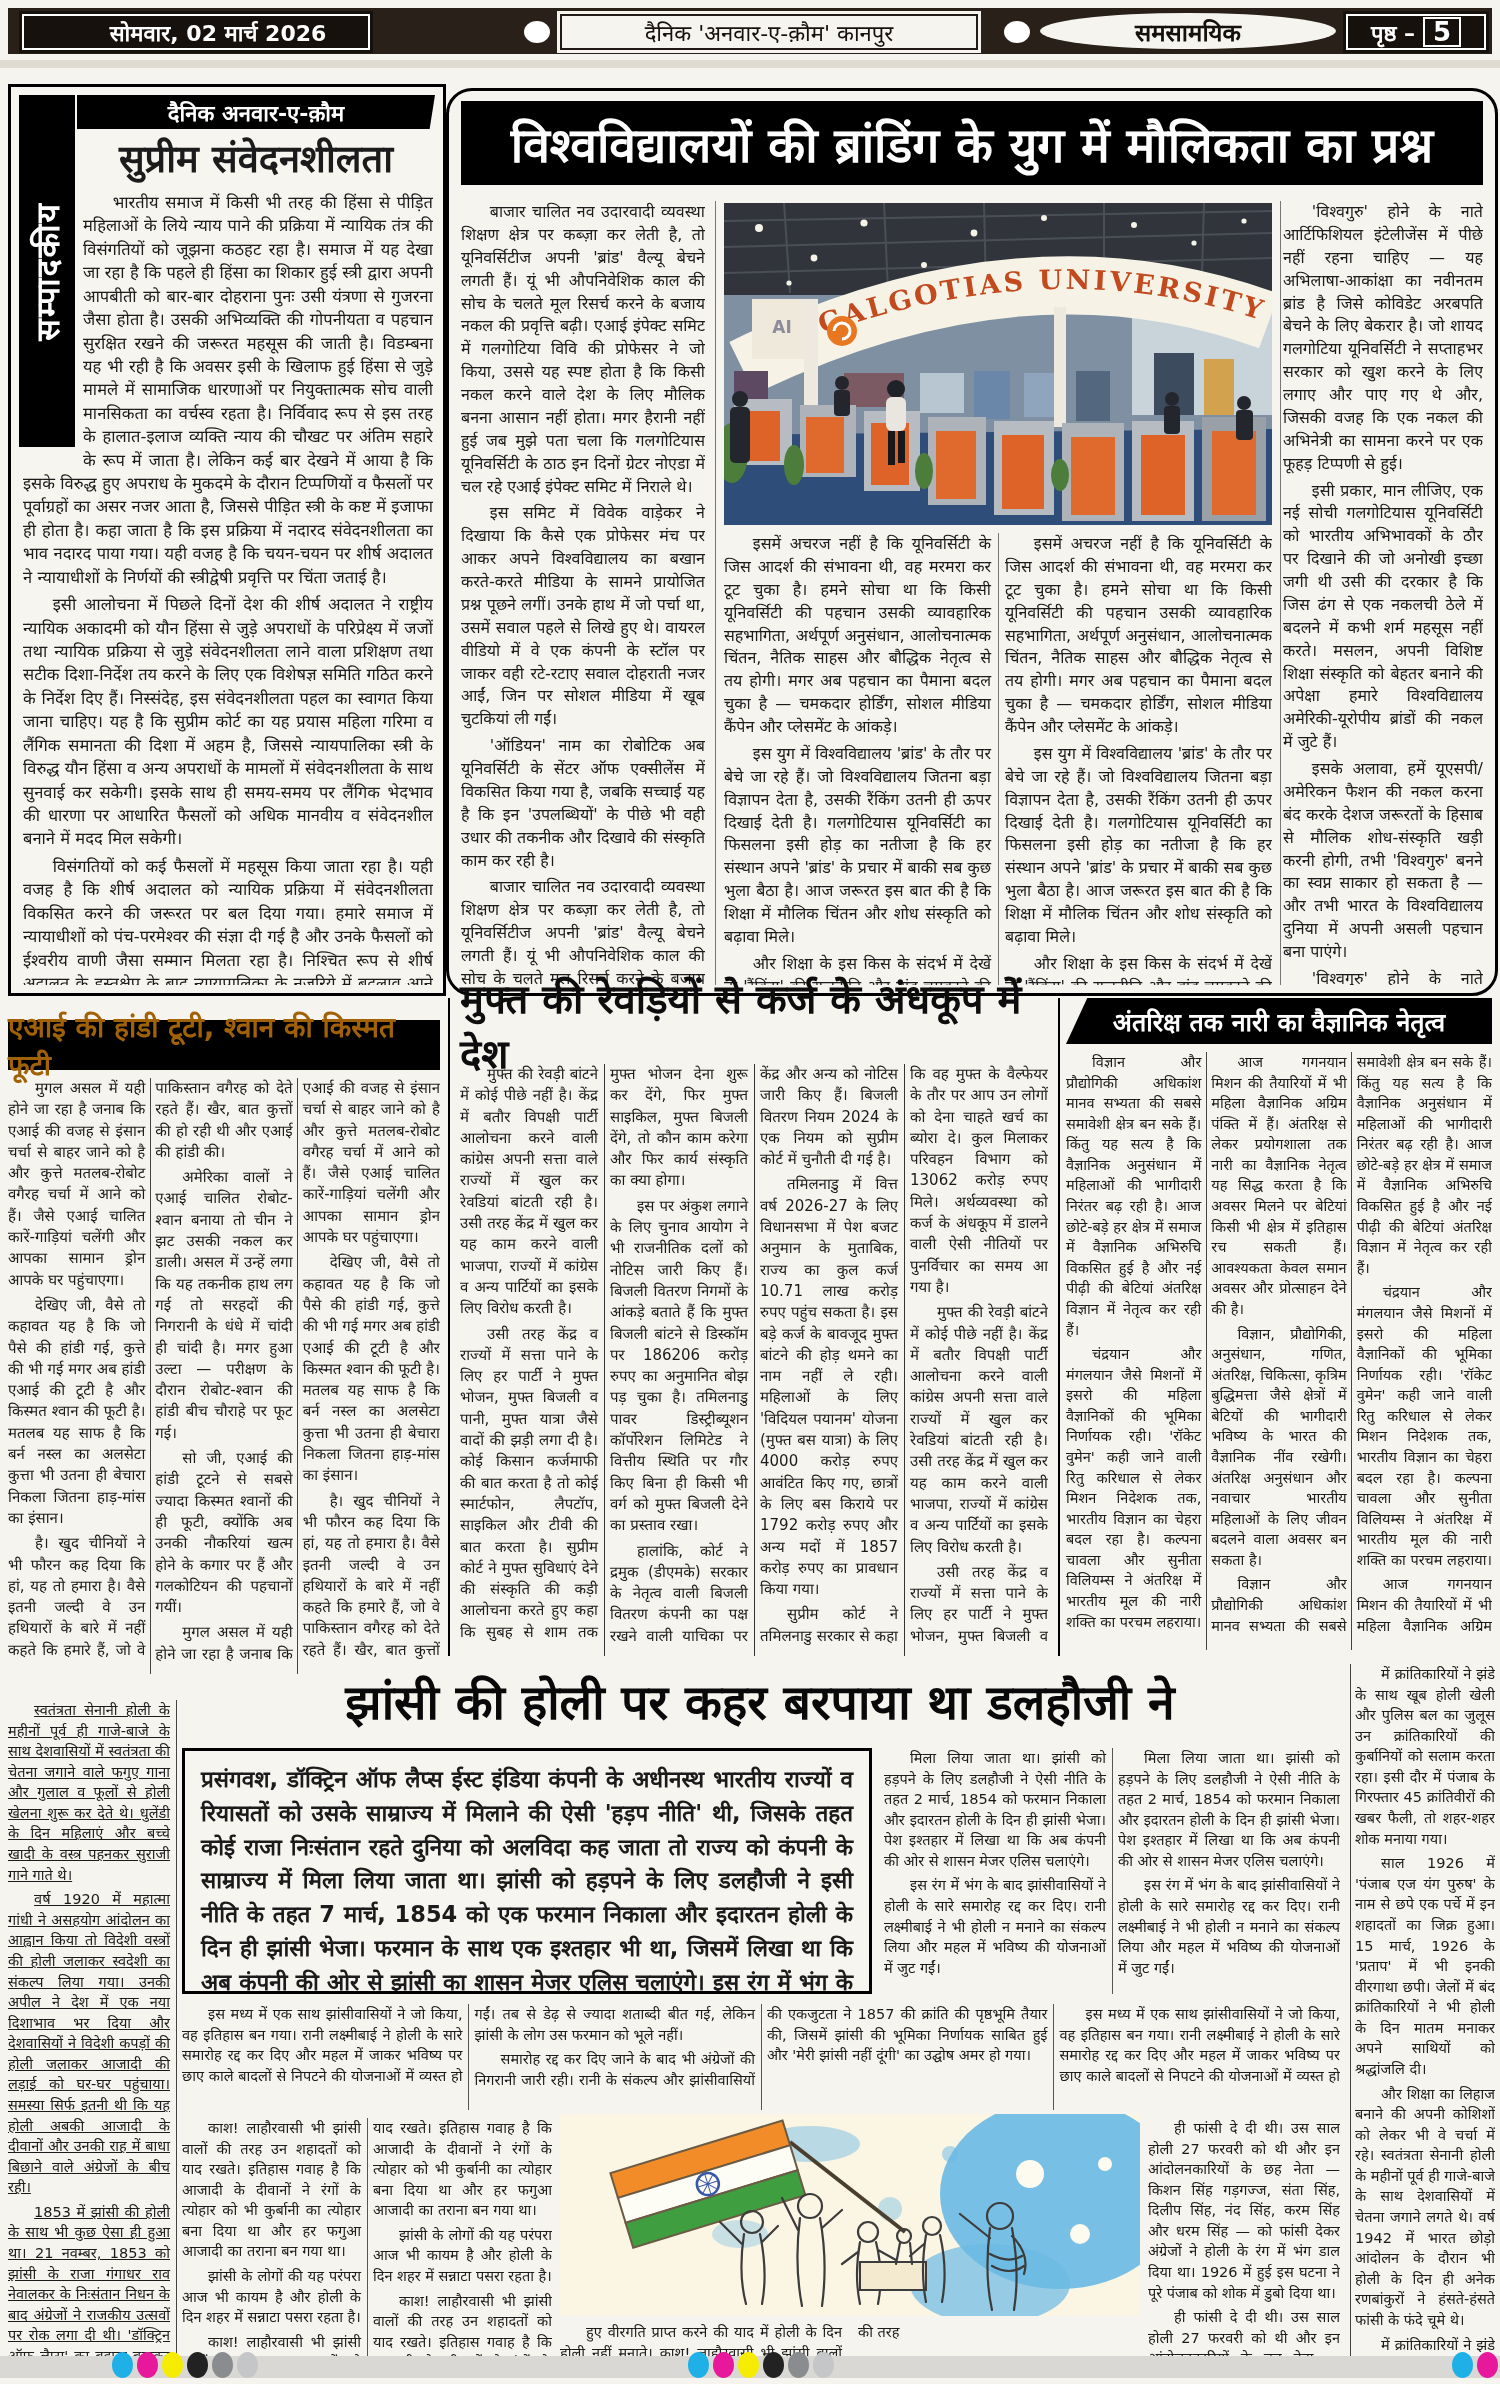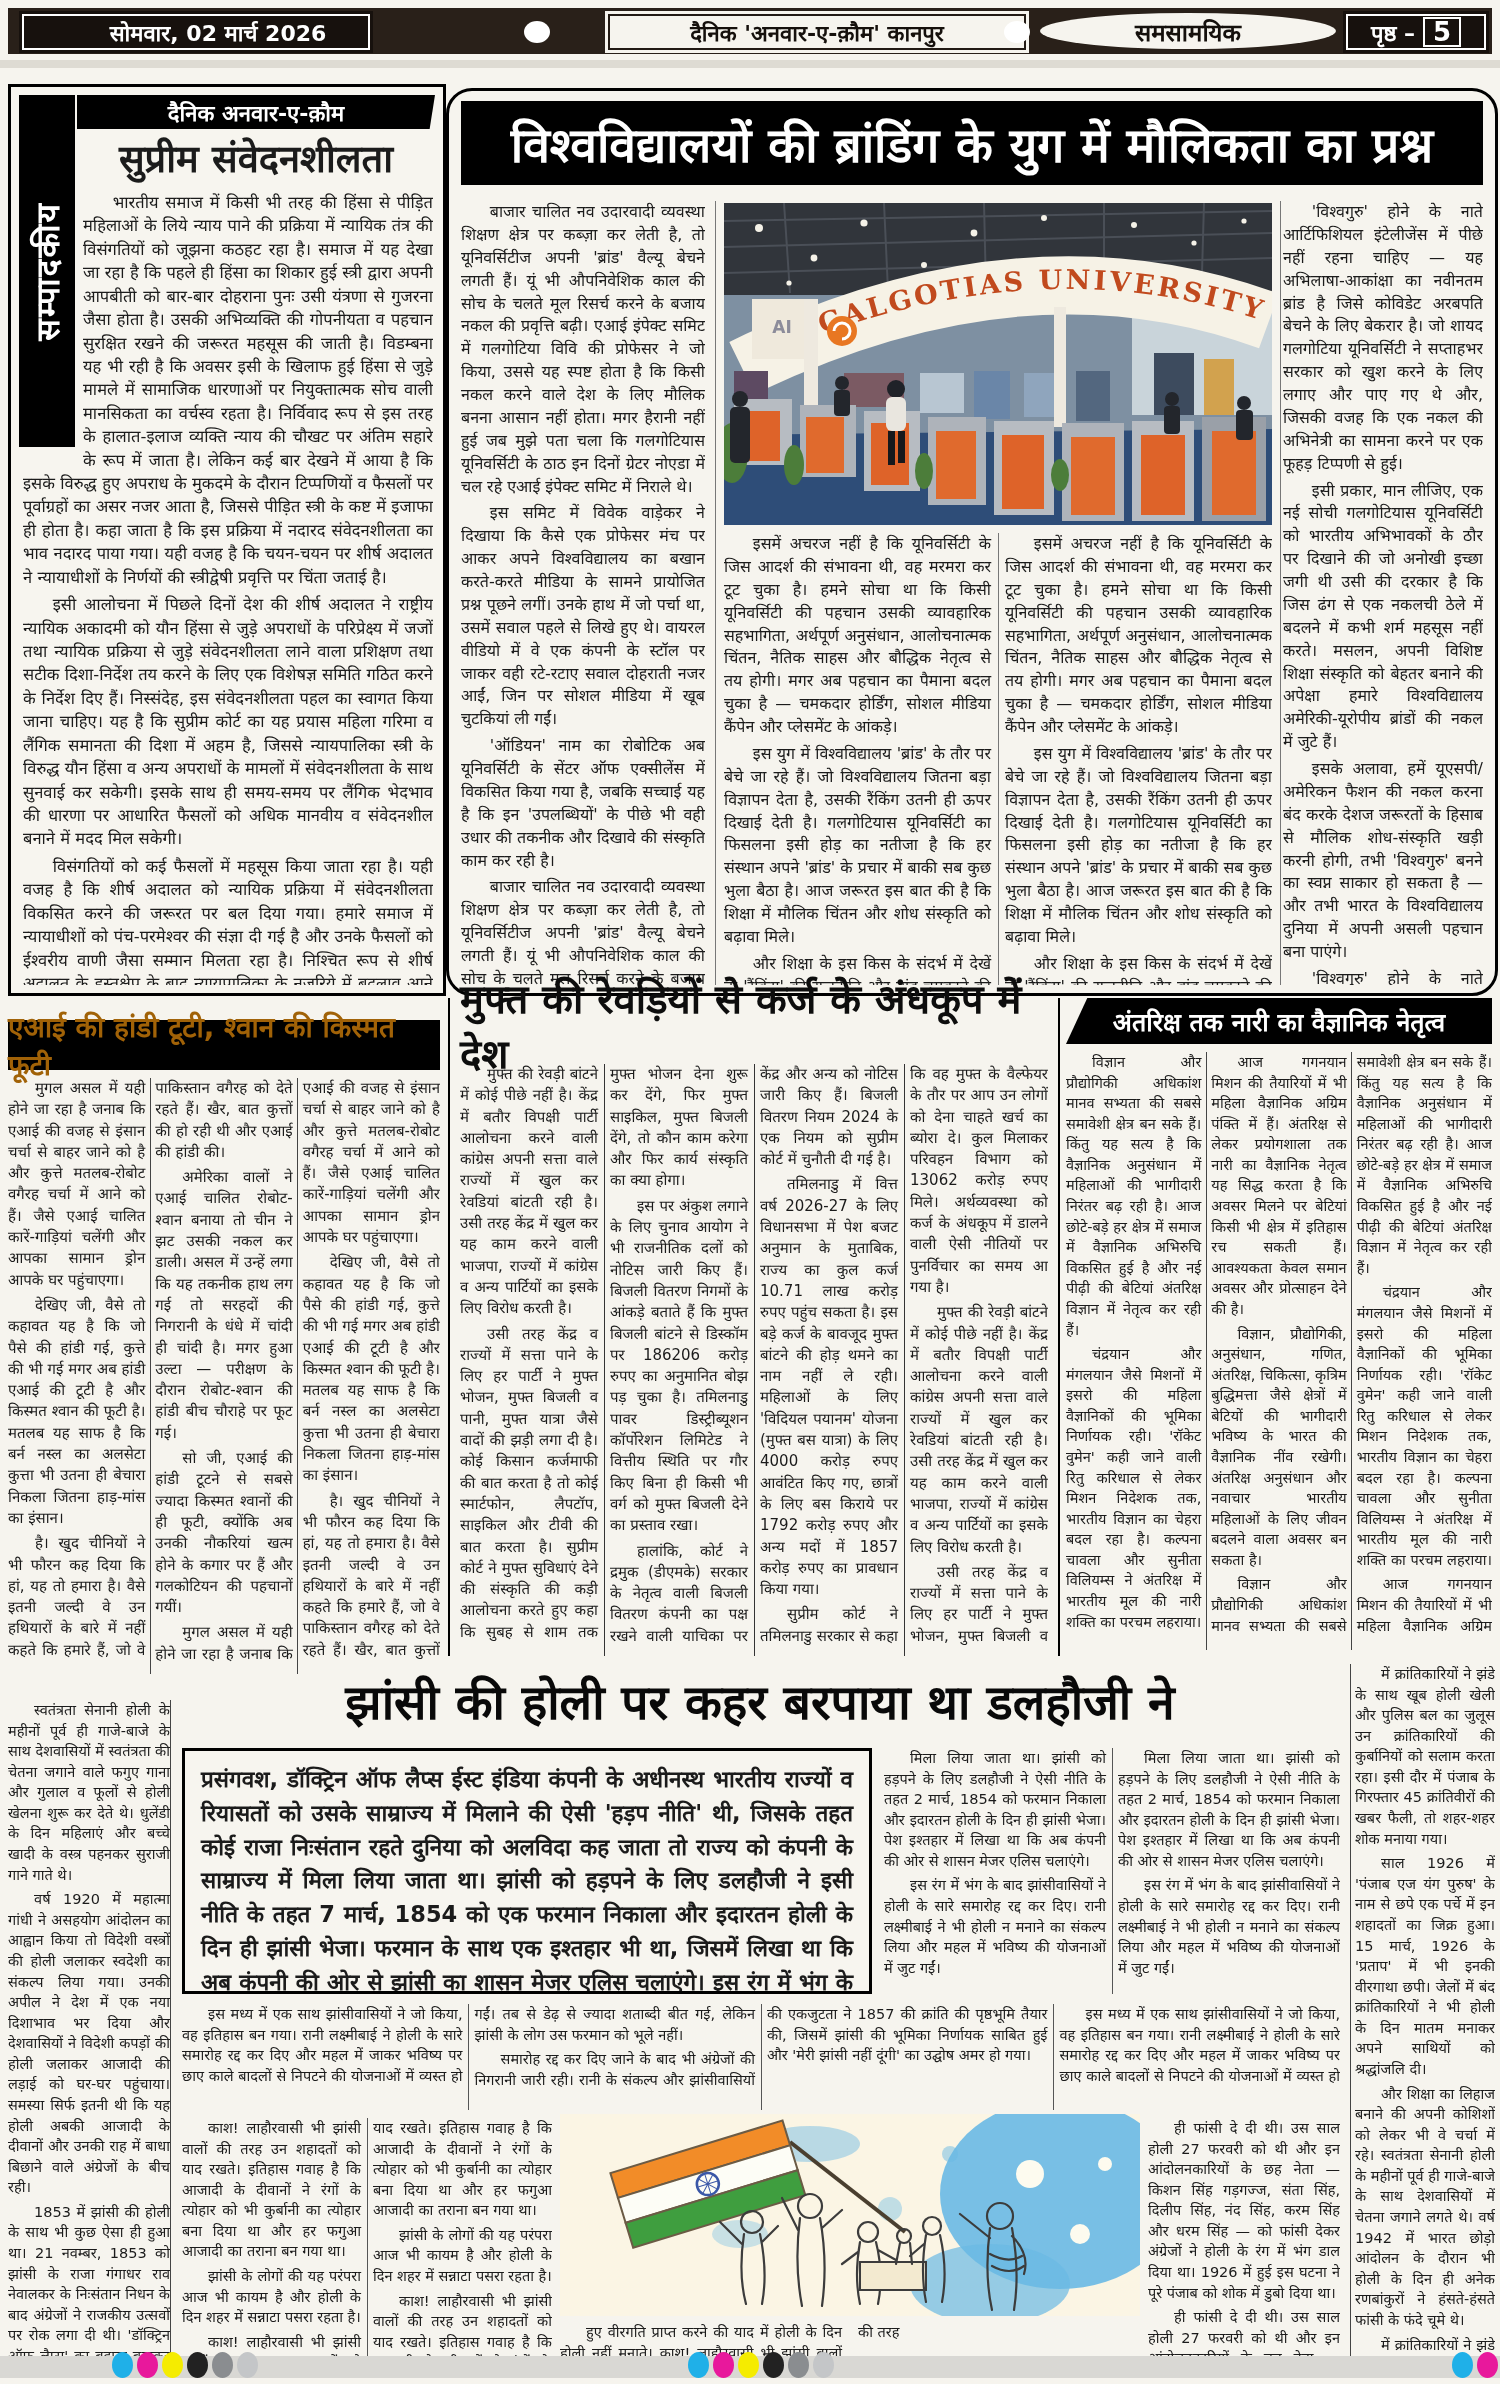--- a/index.html
+++ b/index.html
@@ -4,22 +4,22 @@
 <style>
   html,body{margin:0;padding:0;background:#bdbab4;}
   #page{position:relative;width:1500px;height:2384px;background:#f6f4ee;overflow:hidden;
         font-family:"DejaVu Sans","Liberation Sans",sans-serif;color:#1b1b1b;}
   
   .hdrbar{position:absolute;left:8px;top:8px;width:1484px;height:46px;background:#292019;}
   .hdr-box{position:absolute;top:6px;height:32px;background:#17110d;border:2px solid #fff;
            box-shadow:0 0 0 3px #17110d;color:#fff;font-weight:bold;font-size:22px;
            display:flex;align-items:center;justify-content:center;}
   .hdr-white{position:absolute;top:6px;height:32px;background:#f6f4ee;border:2px solid #221a14;
-           box-shadow:0 0 0 3px #f6f4ee;color:#15100c;font-weight:bold;font-size:22px;
-           display:flex;align-items:center;justify-content:center;margin-left:48px;}
+           box-shadow:0 0 0 3px #f6f4ee;color:#15100c;font-weight:normal;font-size:22px;
+           display:flex;align-items:center;justify-content:center;}
   .hdr-dot{position:absolute;width:26px;height:22px;border-radius:50%;background:#fff;top:13px;}
   .hdr-ellipse{position:absolute;top:5px;height:36px;border-radius:50%;background:#f6f4ee;
            color:#15100c;font-weight:bold;font-size:24px;display:flex;align-items:center;justify-content:center;}
   .pg5{display:inline-block;border:2px solid #fff;padding:0 8px;margin-left:8px;font-size:26px;line-height:26px;}
   .hdr-underline{position:absolute;left:0;top:60px;width:1500px;height:8px;background:#dedbd3;}
   
   .para{margin:0 0 4px 0;text-indent:1.8em;text-align:justify;}
   .cols{overflow:hidden;}
   
   .editorial{position:absolute;left:8px;top:84px;width:432px;height:906px;border:3px solid #000;background:#f7f5ef;}
@@ -55,21 +55,21 @@
       font-size:15px;line-height:1.42;overflow:hidden;}
   .space-sec{position:absolute;left:1066px;top:998px;width:426px;height:658px;}
   .space-head{height:46px;background:#000;color:#fff;font-size:25px;font-weight:bold;
       display:flex;align-items:center;justify-content:center;clip-path:polygon(5% 0,100% 0,100% 100%,0 100%);}
   .space-body{margin-top:8px;height:598px;column-count:3;column-gap:10px;column-rule:1px solid #444;
       font-size:14.5px;line-height:1.42;overflow:hidden;}
   
   .jh-headline{position:absolute;left:180px;top:1664px;width:1160px;height:72px;font-size:48px;font-weight:bold;
       display:flex;align-items:center;justify-content:center;color:#090909;}
   .jh-left{position:absolute;left:8px;top:1700px;width:162px;height:676px;font-size:14.5px;line-height:1.42;
-      overflow:hidden;border-right:1.5px solid #444;}
+      overflow:hidden;border-right:1.5px solid #444;padding-right:6px;text-decoration:underline;}
   .jh-right{position:absolute;left:1350px;top:1664px;width:140px;height:712px;font-size:14.5px;line-height:1.42;
       overflow:hidden;border-left:1.5px solid #444;padding-left:4px;}
   .jh-intro{position:absolute;left:182px;top:1748px;width:690px;height:246px;border:3px solid #000;background:#f7f5ef;
       box-sizing:border-box;padding:12px 16px;font-size:22.5px;font-weight:bold;line-height:1.5;text-align:justify;overflow:hidden;}
   .jh-introside{position:absolute;left:884px;top:1748px;width:456px;height:246px;column-count:2;column-gap:12px;
       column-rule:1px solid #555;font-size:14.5px;line-height:1.42;overflow:hidden;}
   .jh-blockA{position:absolute;left:182px;top:2004px;width:1158px;height:106px;column-count:4;column-gap:12px;
       column-rule:1px solid #555;font-size:14.5px;line-height:1.42;overflow:hidden;}
   .jh-bleft{position:absolute;left:182px;top:2118px;width:370px;height:256px;column-count:2;column-gap:12px;
       column-rule:1px solid #555;font-size:14.5px;line-height:1.42;overflow:hidden;}

